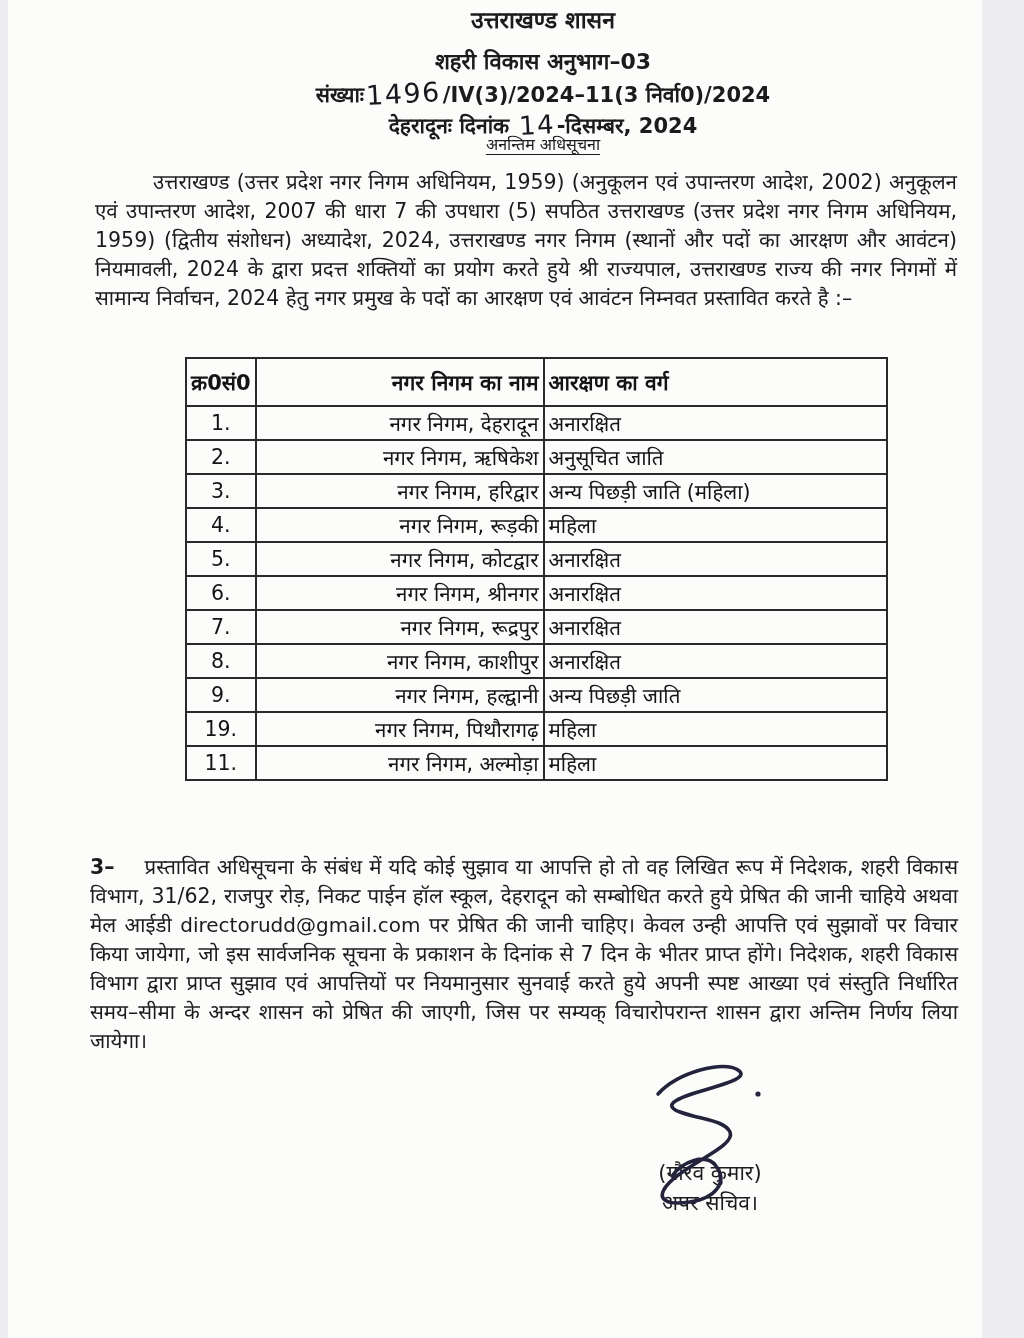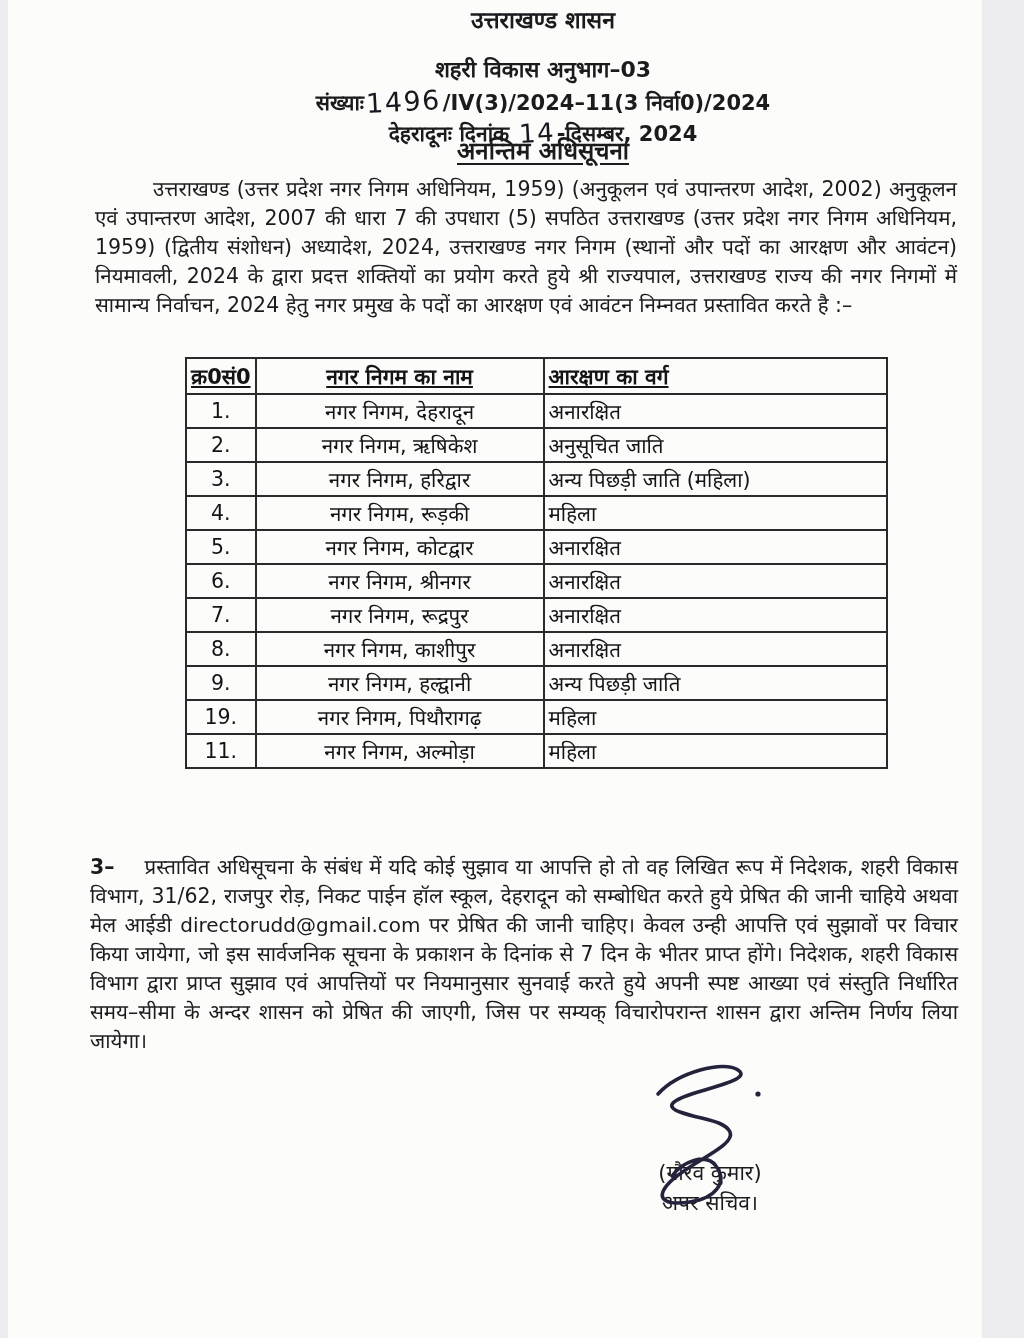--- a/index.html
+++ b/index.html
@@ -15,59 +15,59 @@
   .page {
     position:absolute; left:8px; top:0; width:974px; height:1338px;
     background:#fcfcfb;
     color:#1b1b1d;
   }
   .hdr {
     position:absolute; top:3px; left:85px; width:900px;
     text-align:center; font-weight:bold;
   }
   .hdr-line1 { font-size:23px; }
-  .hdr-line2 { font-size:22px; margin-top:18px; }
+  .hdr-line2 { font-size:22px; margin-top:10px; }
   .hdr-line3 { font-size:21px; margin-top:5px; }
   .hdr-line4 { font-size:21px; margin-top:3px; }
   .doc-title {
     position:absolute; top:133px; left:85px; width:900px;
-    text-align:center; font-weight:bold; font-size:24px;
+    text-align:center; font-weight:normal; font-size:16px;
   }
   .doc-title span { text-decoration:underline; text-underline-offset:4px; }
   .hw {
     display:inline-block;
     font-size:27px; line-height:20px; font-weight:400;
     transform:rotate(-3deg) translateY(1px);
     letter-spacing:1.5px; color:#17171f;
     padding:0 2px;
   }
   .hw-sm { font-size:26px; }
   .para {
     position:absolute; font-size:20.5px; line-height:29px;
     text-align:justify; color:#1b1b1d;
   }
-  #para1 { top:175px; left:87px; width:862px; text-indent:58px; }
+  #para1 { top:168px; left:87px; width:862px; text-indent:58px; }
   #para2 { top:786px; left:82px; width:868px; }
   #para3 { top:853px; left:82px; width:868px; }
   .pnum { font-weight:bold; margin-right:30px; }
   .email { text-underline-offset:3px; font-size:20px; }
   table.res {
     position:absolute; top:357px; left:177px;
     border-collapse:collapse;
     font-size:20.5px; color:#141416;
   }
   table.res th, table.res td {
     border:2px solid #2a2a2c;
     padding:2px 4px;
     height:34px;
     vertical-align:middle;
   }
-  table.res th { height:36px; font-weight:bold; font-size:21px;text-decoration:underline; }
+  table.res th { height:48px; font-weight:bold; font-size:21px; }
   .col-sn  { width:57px;  text-align:center; }
-  .col-name{ width:288px; text-align:center; }
+  .col-name{ width:288px; text-align:right; }
   .col-cat { width:343px; text-align:left; }
   td.col-sn { text-align:center; }
   .sig-block {
     position:absolute; top:1118px; left:592px; width:220px;
     text-align:center; font-size:21px; line-height:30px;
     color:#1b1b1d;
     margin-top:40px;
   }
   .sig-svg {
     position:absolute; top:1058px; left:598px;

